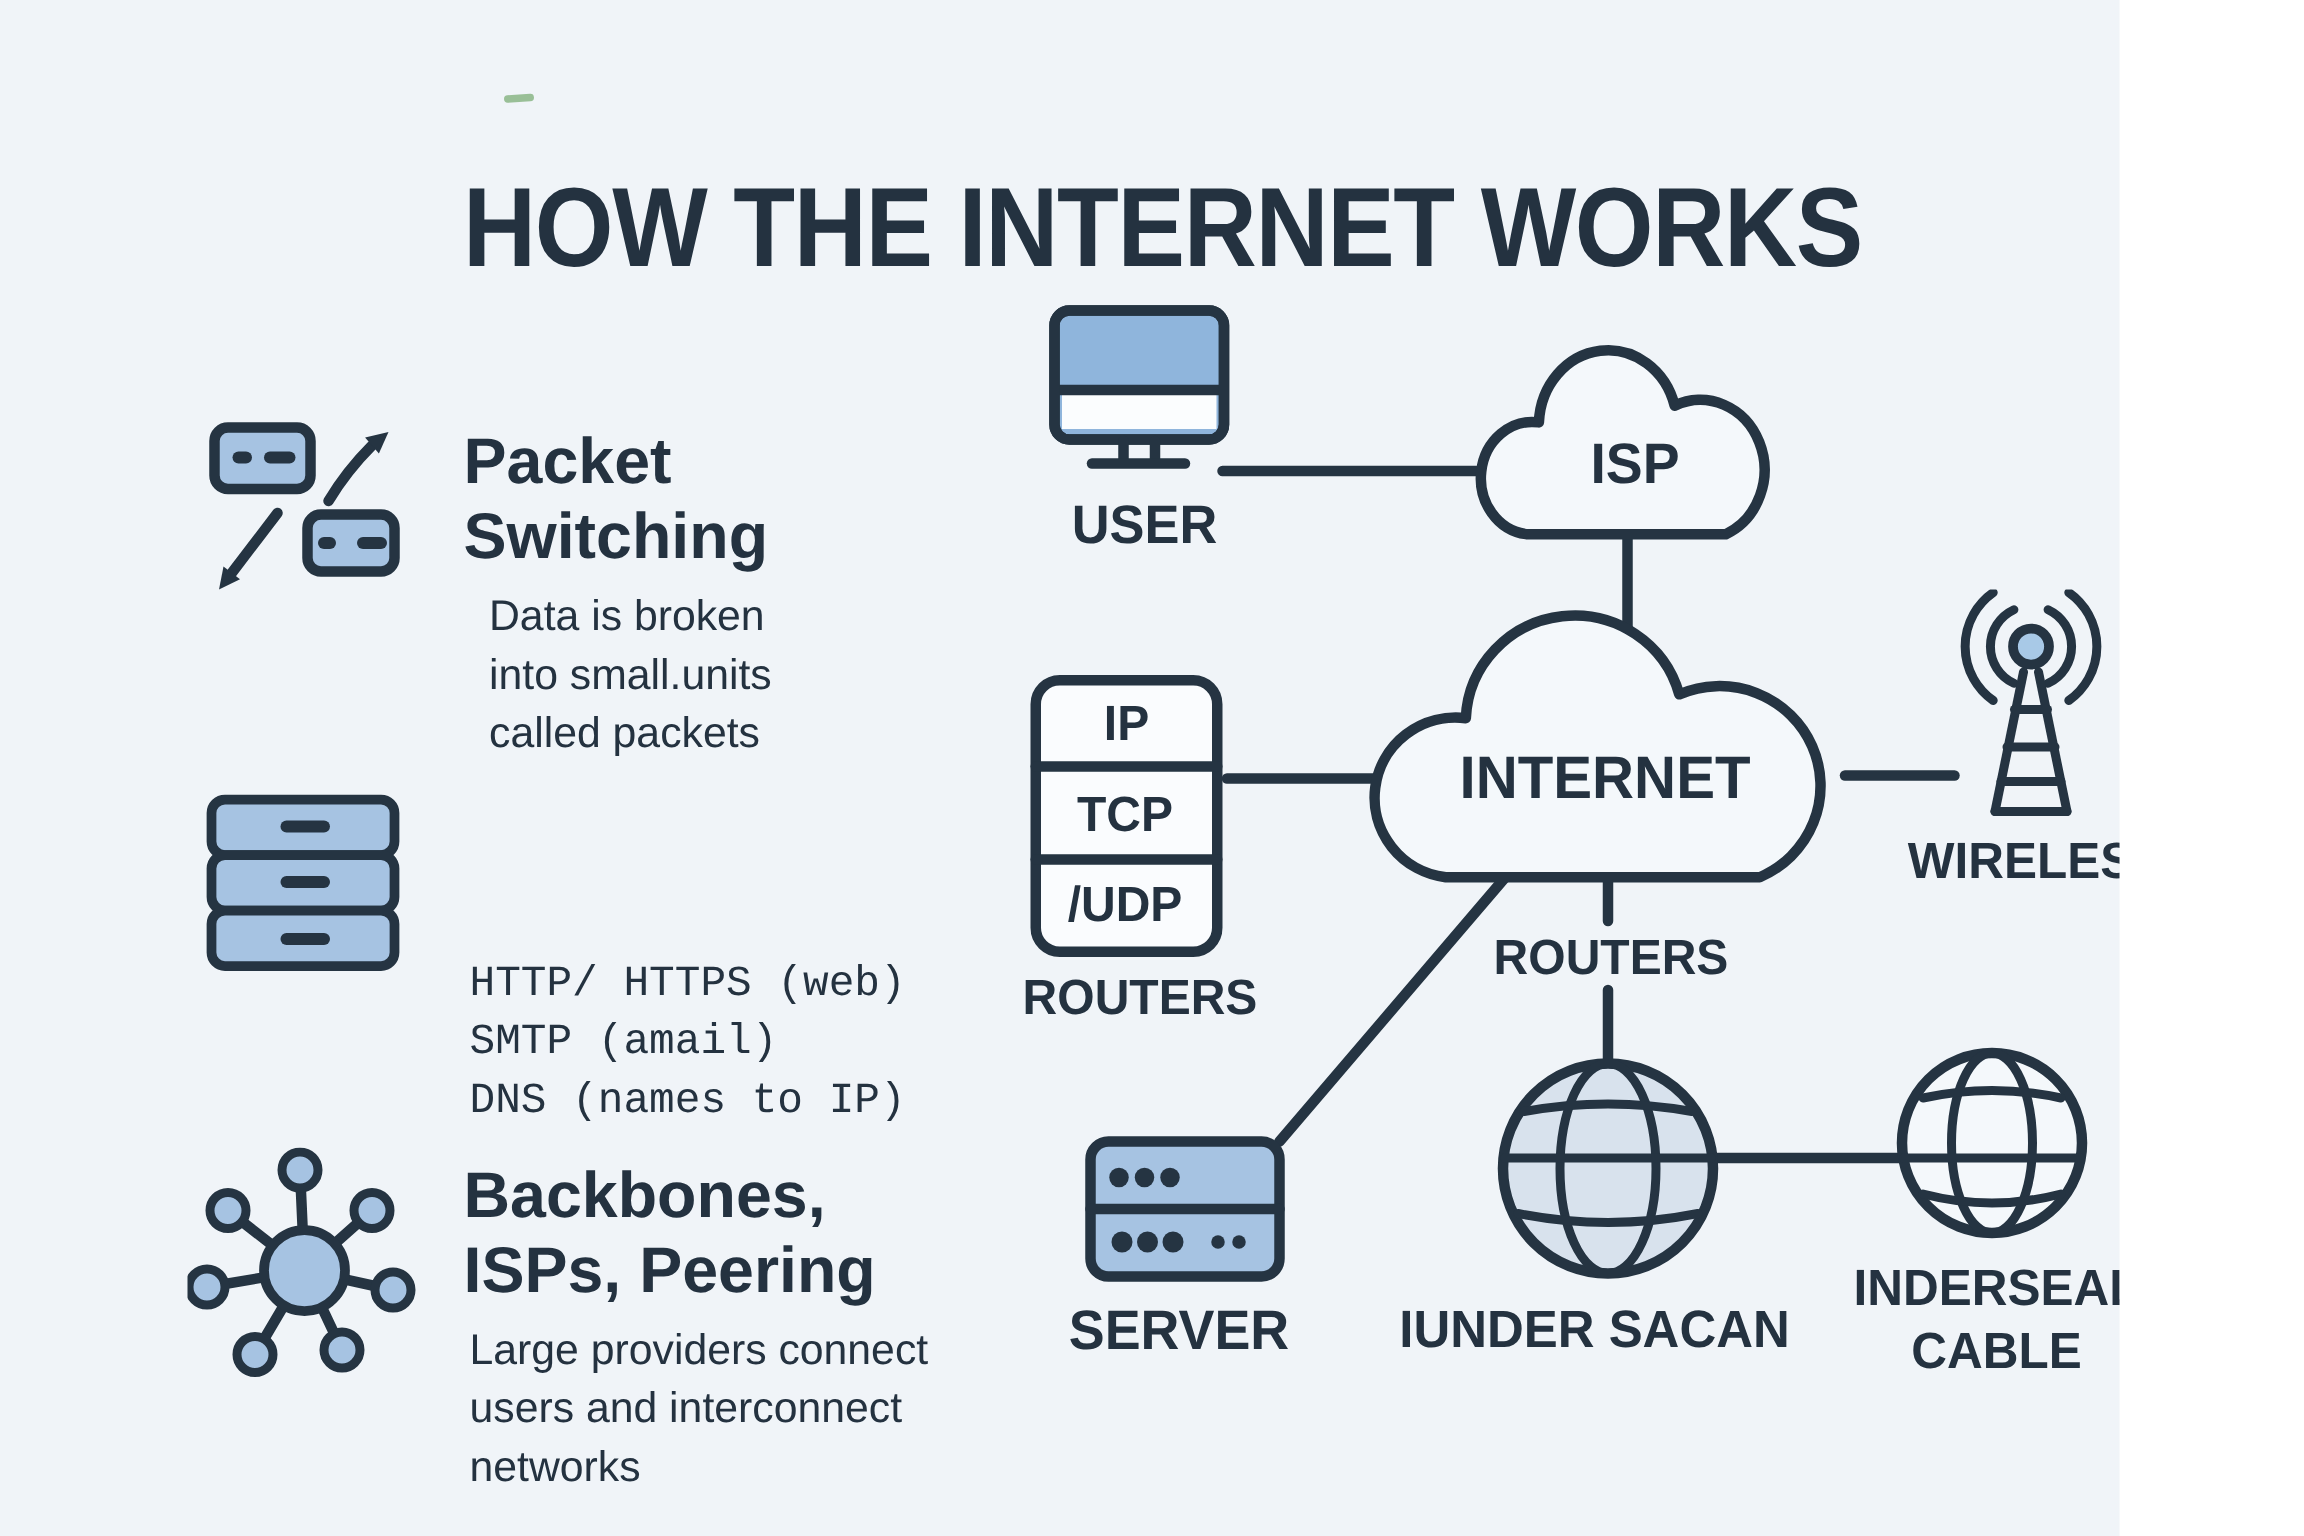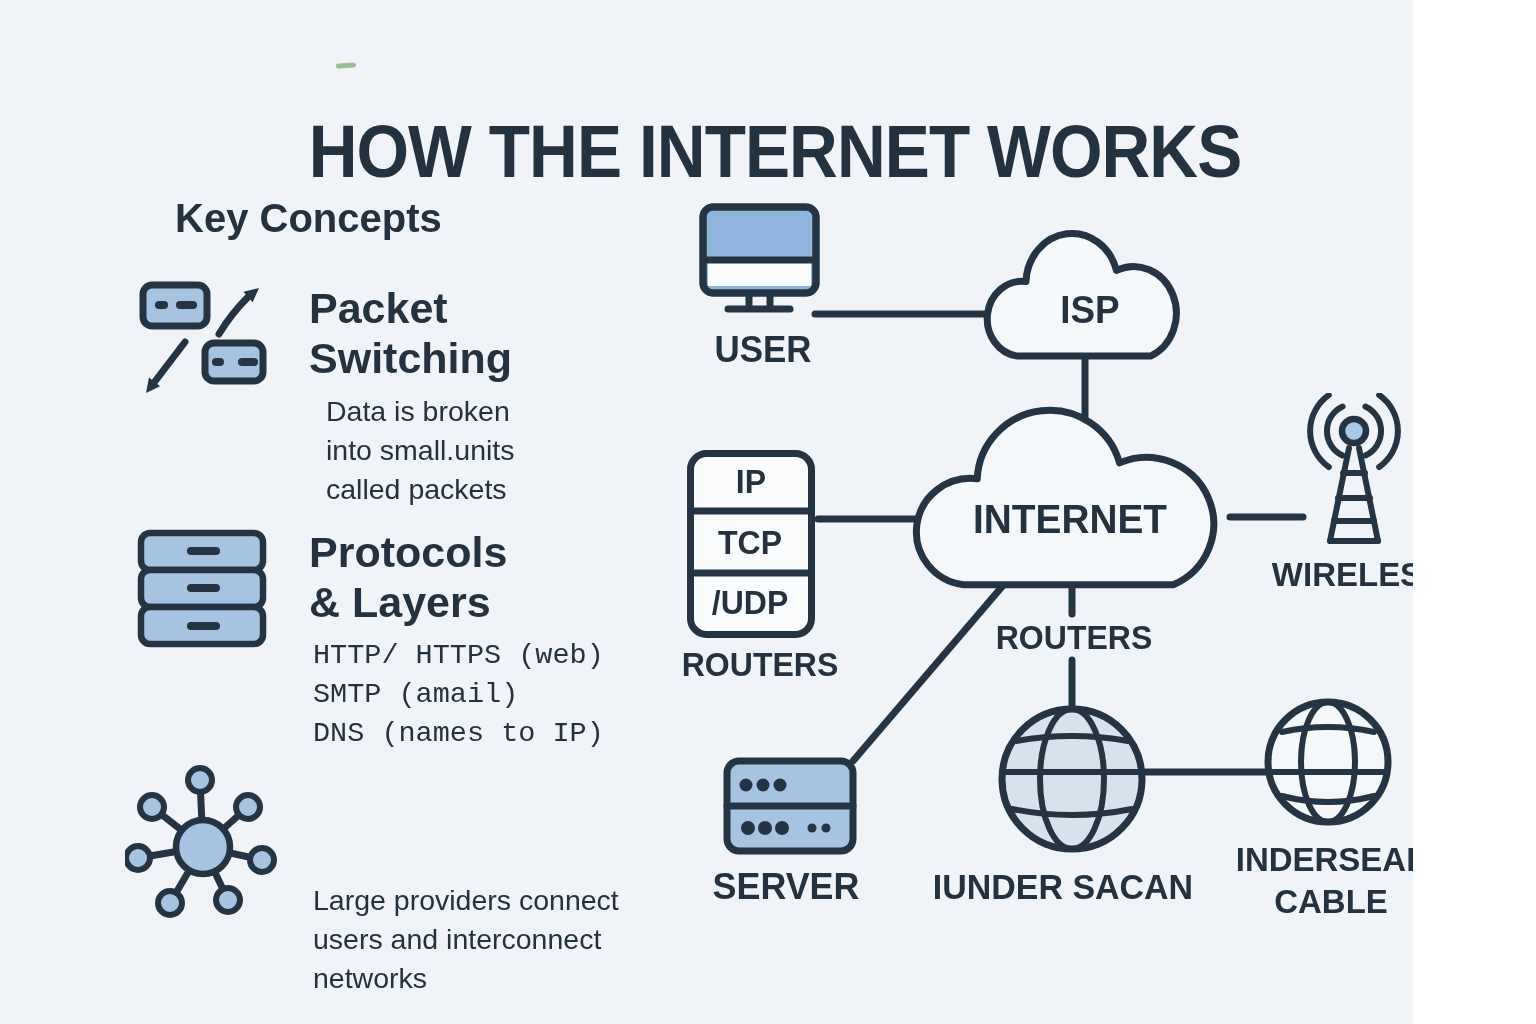--- a/index.html
+++ b/index.html
@@ -46,21 +46,20 @@
     background:var(--artifact-green);opacity:.65;transform:rotate(-4deg);}
 </style>
 </head>
 <body>
 
 <div class="canvas">
 
   <h1 class="title">HOW THE INTERNET WORKS</h1>
   <div class="artifact"></div>
 
-  <div class="section-heading" style="left:175px;top:196px;">Key Concepts</div>
 
   <svg class="abs" style="left:135px;top:278px;" width="140" height="125" viewBox="0 0 140 125">
     <rect class="s fill-blue" x="8" y="7" width="64" height="41" rx="9"></rect>
     <rect class="fill-ink" x="20" y="23" width="13" height="8" rx="4"></rect>
     <rect class="fill-ink" x="41" y="23" width="21" height="8" rx="4"></rect>
     <rect class="s fill-blue" x="70" y="65" width="58" height="38" rx="9"></rect>
     <rect class="fill-ink" x="77" y="80" width="12" height="8" rx="4"></rect>
     <rect class="fill-ink" x="103" y="80" width="20" height="8" rx="4"></rect>
     <path class="s" d="M84,56 Q96,36 113,19"></path>
     <polygon class="fill-ink" points="124,10 117.6,24.3 108.4,13.7"></polygon>
@@ -74,22 +73,20 @@
 called packets</div>
 
   <svg class="abs" style="left:135px;top:528px;" width="136" height="122" viewBox="0 0 136 122">
     <rect class="s fill-blue sw65" x="6" y="5" width="122" height="37" rx="9"></rect>
     <rect class="s fill-blue sw65" x="6" y="42" width="122" height="37" rx="9"></rect>
     <rect class="s fill-blue sw65" x="6" y="79" width="122" height="37" rx="9"></rect>
     <rect class="fill-ink" x="52" y="19" width="33" height="8" rx="4"></rect>
     <rect class="fill-ink" x="52" y="56" width="33" height="8" rx="4"></rect>
     <rect class="fill-ink" x="52" y="94" width="33" height="8" rx="4"></rect>
   </svg>
-  <div class="concept-title" style="top:527px;">Protocols
-&amp; Layers</div>
   <div class="concept-desc" style="top:636px;font-family:Liberation Mono, monospace;">HTTP/ HTTPS (web)
 SMTP (amail)
 DNS (names to IP)</div>
 
   <svg class="abs" style="left:125px;top:765px;" width="160" height="160" viewBox="0 0 160 160">
     <g class="s">
       <line x1="78" y1="82" x2="75" y2="15"></line>
       <line x1="78" y1="82" x2="123" y2="42"></line>
       <line x1="78" y1="82" x2="137" y2="95"></line>
       <line x1="78" y1="82" x2="103" y2="135"></line>
@@ -99,20 +96,22 @@
     </g>
     <circle class="s fill-blue sw65" cx="78" cy="82" r="27"></circle>
     <circle class="s fill-blue sw6" cx="75" cy="15" r="12"></circle>
     <circle class="s fill-blue sw6" cx="123" cy="42" r="12"></circle>
     <circle class="s fill-blue sw6" cx="137" cy="95" r="12"></circle>
     <circle class="s fill-blue sw6" cx="103" cy="135" r="12"></circle>
     <circle class="s fill-blue sw6" cx="45" cy="138" r="12"></circle>
     <circle class="s fill-blue sw6" cx="13" cy="93" r="12"></circle>
     <circle class="s fill-blue sw6" cx="27" cy="42" r="12"></circle>
   </svg>
+  <div class="concept-title" style="top:772px;">Backbones,
+ISPs, Peering</div>
   <div class="concept-desc" style="top:881px;">Large providers connect
 users and interconnect
 networks</div>
 
   <svg class="abs" style="left:0;top:0;" width="1536" height="1024" viewBox="0 0 1536 1024">
     <line class="s" x1="815" y1="314" x2="990" y2="314"></line>
     <line class="s" x1="1085" y1="356" x2="1085" y2="420"></line>
     <line class="s" x1="818" y1="519" x2="922" y2="519"></line>
     <line class="s" x1="1230" y1="517" x2="1303" y2="517"></line>
     <line class="s" x1="1072" y1="582" x2="1072" y2="614"></line>

